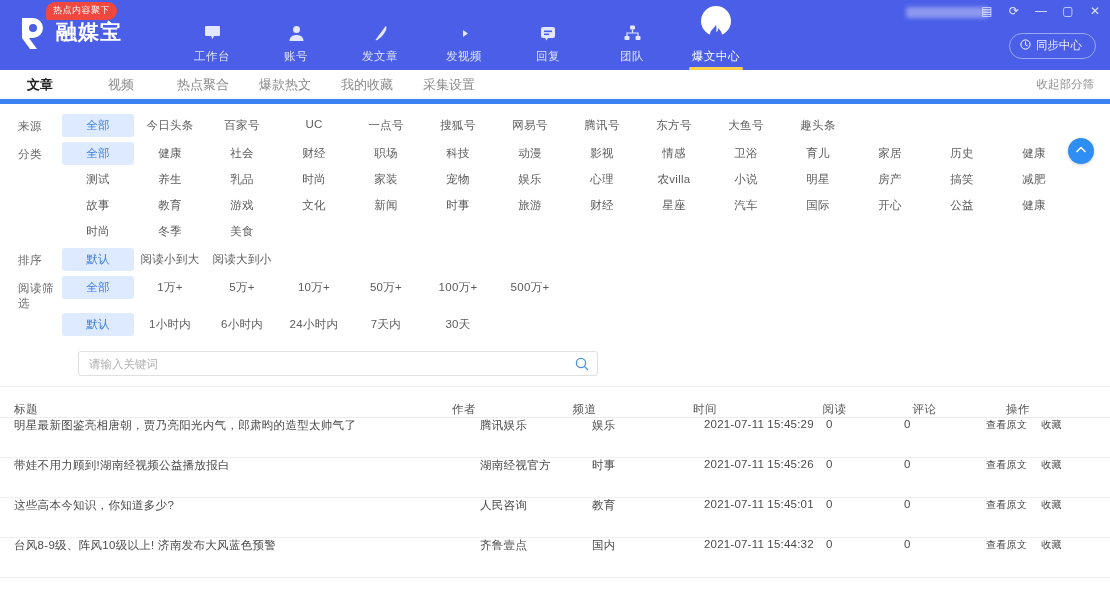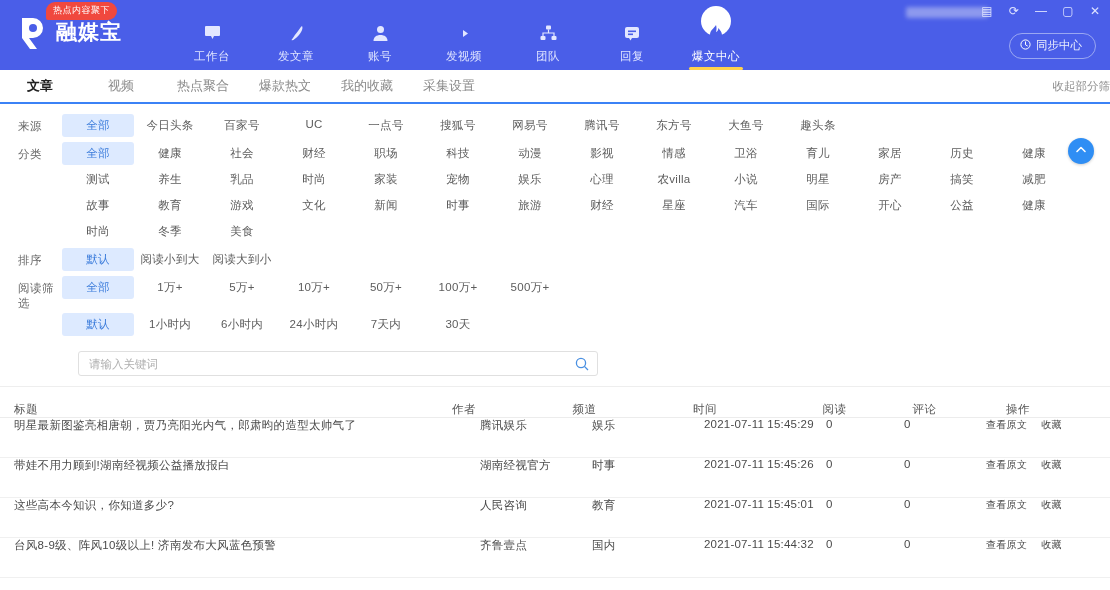--- a/index.html
+++ b/index.html
@@ -138,21 +138,21 @@
     font-size: 11.5px;
     padding: 4px 13px 5px 10px;
     display: flex; align-items: center; gap: 5px;
     cursor: pointer;
   }
   .sync-btn .txt { filter: blur(0.45px); }
 
   
   .tabbar {
     height: 34px;
-    border-bottom: 2px solid #3b82f6;
+    border-bottom: 5px solid #3b82f6;
     display: flex;
     align-items: center;
     position: relative;
     background: #fff;
   }
   .tab {
     font-size: 13px;
     color: #8a8a8a;
     padding: 0 0 0 0;
     width: 82px;
@@ -161,21 +161,21 @@
     filter: blur(0.4px);
   }
   .tab:first-child { width: 80px; }
   .tab.active {
     color: #222;
     font-weight: bold;
     filter: blur(0.15px);
   }
   .collapse-filters {
     position: absolute;
-    right: 0;
+    right: 16px;
     font-size: 11.5px;
     color: #8d8d8d;
     filter: blur(0.55px);
     cursor: pointer;
   }
 
   
   .filters {
     padding: 10px 0 4px 0;
     background: #fff;
@@ -334,68 +334,68 @@
           <svg width="17" height="16" viewBox="0 0 17 16">
               <path d="M2 1h13a1 1 0 011 1v8a1 1 0 01-1 1H10l-1.5 3L7 11H2a1 1 0 01-1-1V2a1 1 0 011-1z" fill="currentColor"></path>
             </svg>
         </span>
         <span class="nav-label">工作台</span>
       </div>
 
       <div class="nav-item">
         <span class="nav-icon">
           <svg width="17" height="17" viewBox="0 0 17 17">
-              <path d="M14 1c1 1.5.5 5-3 9S4.5 16 3.5 15C5 13 6 11 8.5 8S12.5 2 14 1z" fill="currentColor"></path>
+              <circle cx="8.5" cy="4.5" r="3.5" fill="currentColor"></circle>
+              <path d="M1.5 16c0-4 3-6 7-6s7 2 7 6z" fill="currentColor"></path>
             </svg>
         </span>
-        <span class="nav-label">发文章</span>
+        <span class="nav-label">账号</span>
       </div>
 
       <div class="nav-item">
         <span class="nav-icon">
           <svg width="17" height="17" viewBox="0 0 17 17">
-              <circle cx="8.5" cy="4.5" r="3.5" fill="currentColor"></circle>
-              <path d="M1.5 16c0-4 3-6 7-6s7 2 7 6z" fill="currentColor"></path>
+              <path d="M14 1c1 1.5.5 5-3 9S4.5 16 3.5 15C5 13 6 11 8.5 8S12.5 2 14 1z" fill="currentColor"></path>
             </svg>
         </span>
-        <span class="nav-label">账号</span>
+        <span class="nav-label">发文章</span>
       </div>
 
       <div class="nav-item">
         <span class="nav-icon">
           <svg width="15" height="15" viewBox="0 0 15 15">
               <path d="M3 1.5a6 6 0 100 12 6 6 0 010-12z" fill="currentColor"></path>
               <path d="M6 4l5 3.5L6 11z" fill="currentColor"></path>
             </svg>
         </span>
         <span class="nav-label">发视频</span>
+      </div>
+
+      <div class="nav-item">
+        <span class="nav-icon">
+          <svg width="16" height="15" viewBox="0 0 16 15">
+              <rect x="1" y="1" width="14" height="11" rx="2" fill="currentColor"></rect>
+              <path d="M5 12l1.5 2.5L8 12z" fill="currentColor"></path>
+              <rect x="4" y="4.5" width="8" height="1.6" fill="#4a5ee8"></rect>
+              <rect x="4" y="7.5" width="5" height="1.6" fill="#4a5ee8"></rect>
+            </svg>
+        </span>
+        <span class="nav-label">回复</span>
       </div>
 
       <div class="nav-item">
         <span class="nav-icon">
           <svg width="17" height="16" viewBox="0 0 17 16">
             <rect x="6" y="0.5" width="5" height="4" rx="1" fill="currentColor"></rect>
             <rect x="0.5" y="11" width="5" height="4" rx="1" fill="currentColor"></rect>
             <rect x="11.5" y="11" width="5" height="4" rx="1" fill="currentColor"></rect>
             <path d="M8.5 4.5v3.5M3 11V8h11v3" stroke="currentColor" stroke-width="1.2" fill="none"></path>
           </svg>
         </span>
         <span class="nav-label">团队</span>
-      </div>
-
-      <div class="nav-item">
-        <span class="nav-icon">
-          <svg width="16" height="15" viewBox="0 0 16 15">
-              <rect x="1" y="1" width="14" height="11" rx="2" fill="currentColor"></rect>
-              <path d="M5 12l1.5 2.5L8 12z" fill="currentColor"></path>
-              <rect x="4" y="4.5" width="8" height="1.6" fill="#4a5ee8"></rect>
-              <rect x="4" y="7.5" width="5" height="1.6" fill="#4a5ee8"></rect>
-            </svg>
-        </span>
-        <span class="nav-label">回复</span>
       </div>
 
       <div class="nav-item active">
         <span class="nav-circle"></span>
         <span class="nav-icon">
           <svg width="14" height="17" viewBox="0 0 14 17">
               <path d="M7 0C5 3.5 1 5 1 10a6 6 0 0012 0c0-3-2-4.5-3.5-7C9 5.5 8.5 6.5 7 7 7.8 4.5 7.6 2 7 0z" fill="currentColor"></path>
             </svg>
         </span>
         <span class="nav-label">爆文中心</span>

